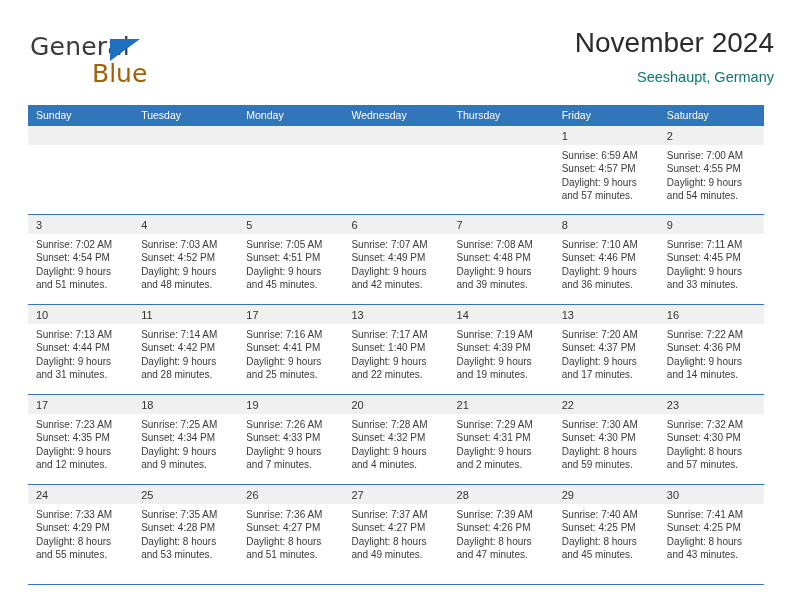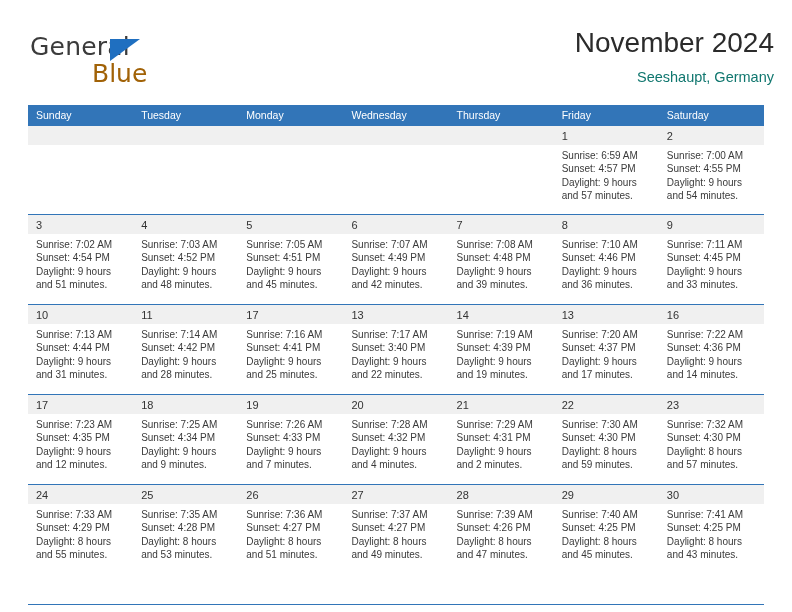--- a/index.html
+++ b/index.html
@@ -110,21 +110,21 @@
     overflow: hidden;
   }
   .week-row {
     display: flex;
     width: 100%;
     border-bottom: 1px solid #3275b8;
     box-sizing: border-box;
   }
   .week-row.first { height: 89px; }
   .week-row.std   { height: 90px; }
-  .week-row.last  { height: 120px; border-bottom: 1px solid #3275b8; }
+  .week-row.last  { height: 100px; border-bottom: 1px solid #3275b8; }
 
   .day-cell {
     flex: 1 1 0;
     box-sizing: border-box;
     position: relative;
     overflow: hidden;
   }
   .day-number-bar {
     background: #f0f0f0;
     height: 19px;
@@ -306,21 +306,21 @@
           <div>Sunrise: 7:16 AM</div>
           <div>Sunset: 4:41 PM</div>
           <div>Daylight: 9 hours</div>
           <div>and 25 minutes.</div>
         </div>
       </div>
       <div class="day-cell">
         <div class="day-number-bar"><span class="day-number">13</span></div>
         <div class="day-info">
           <div>Sunrise: 7:17 AM</div>
-          <div>Sunset: 3:40 PM</div>
+          <div>Sunset: 1:40 PM</div>
           <div>Daylight: 9 hours</div>
           <div>and 22 minutes.</div>
         </div>
       </div>
       <div class="day-cell">
         <div class="day-number-bar"><span class="day-number">14</span></div>
         <div class="day-info">
           <div>Sunrise: 7:19 AM</div>
           <div>Sunset: 4:39 PM</div>
           <div>Daylight: 9 hours</div>

